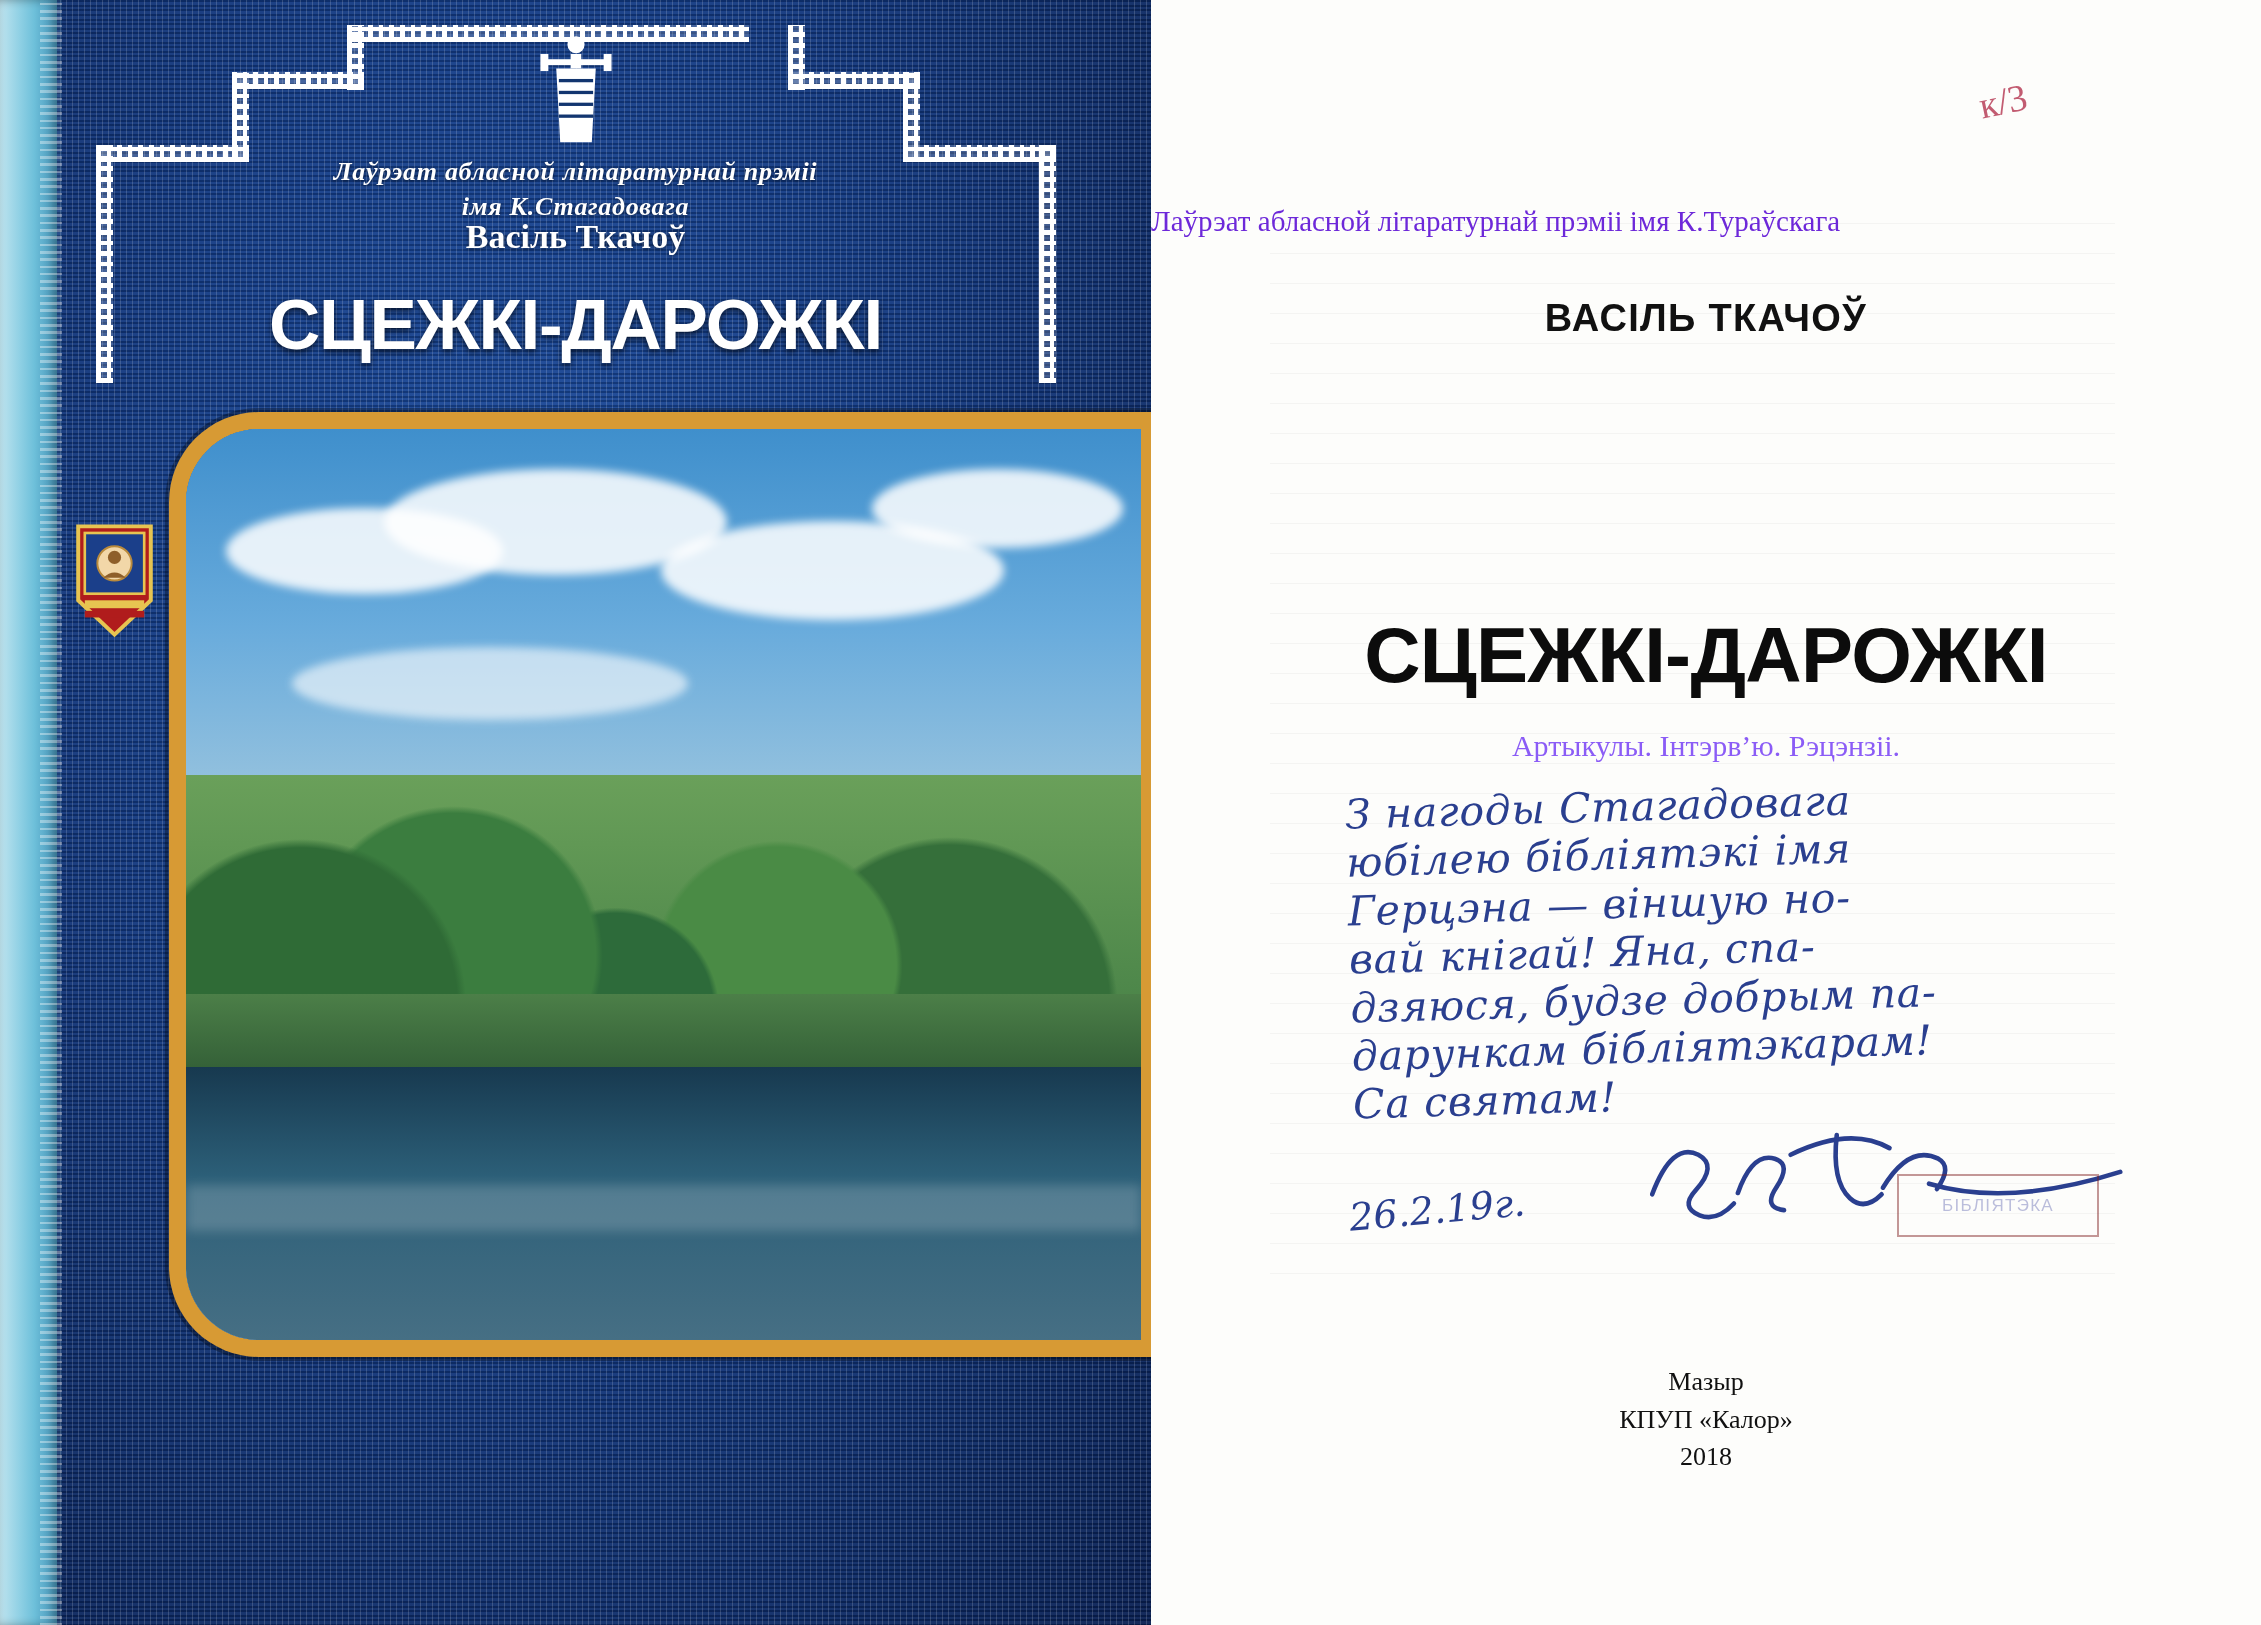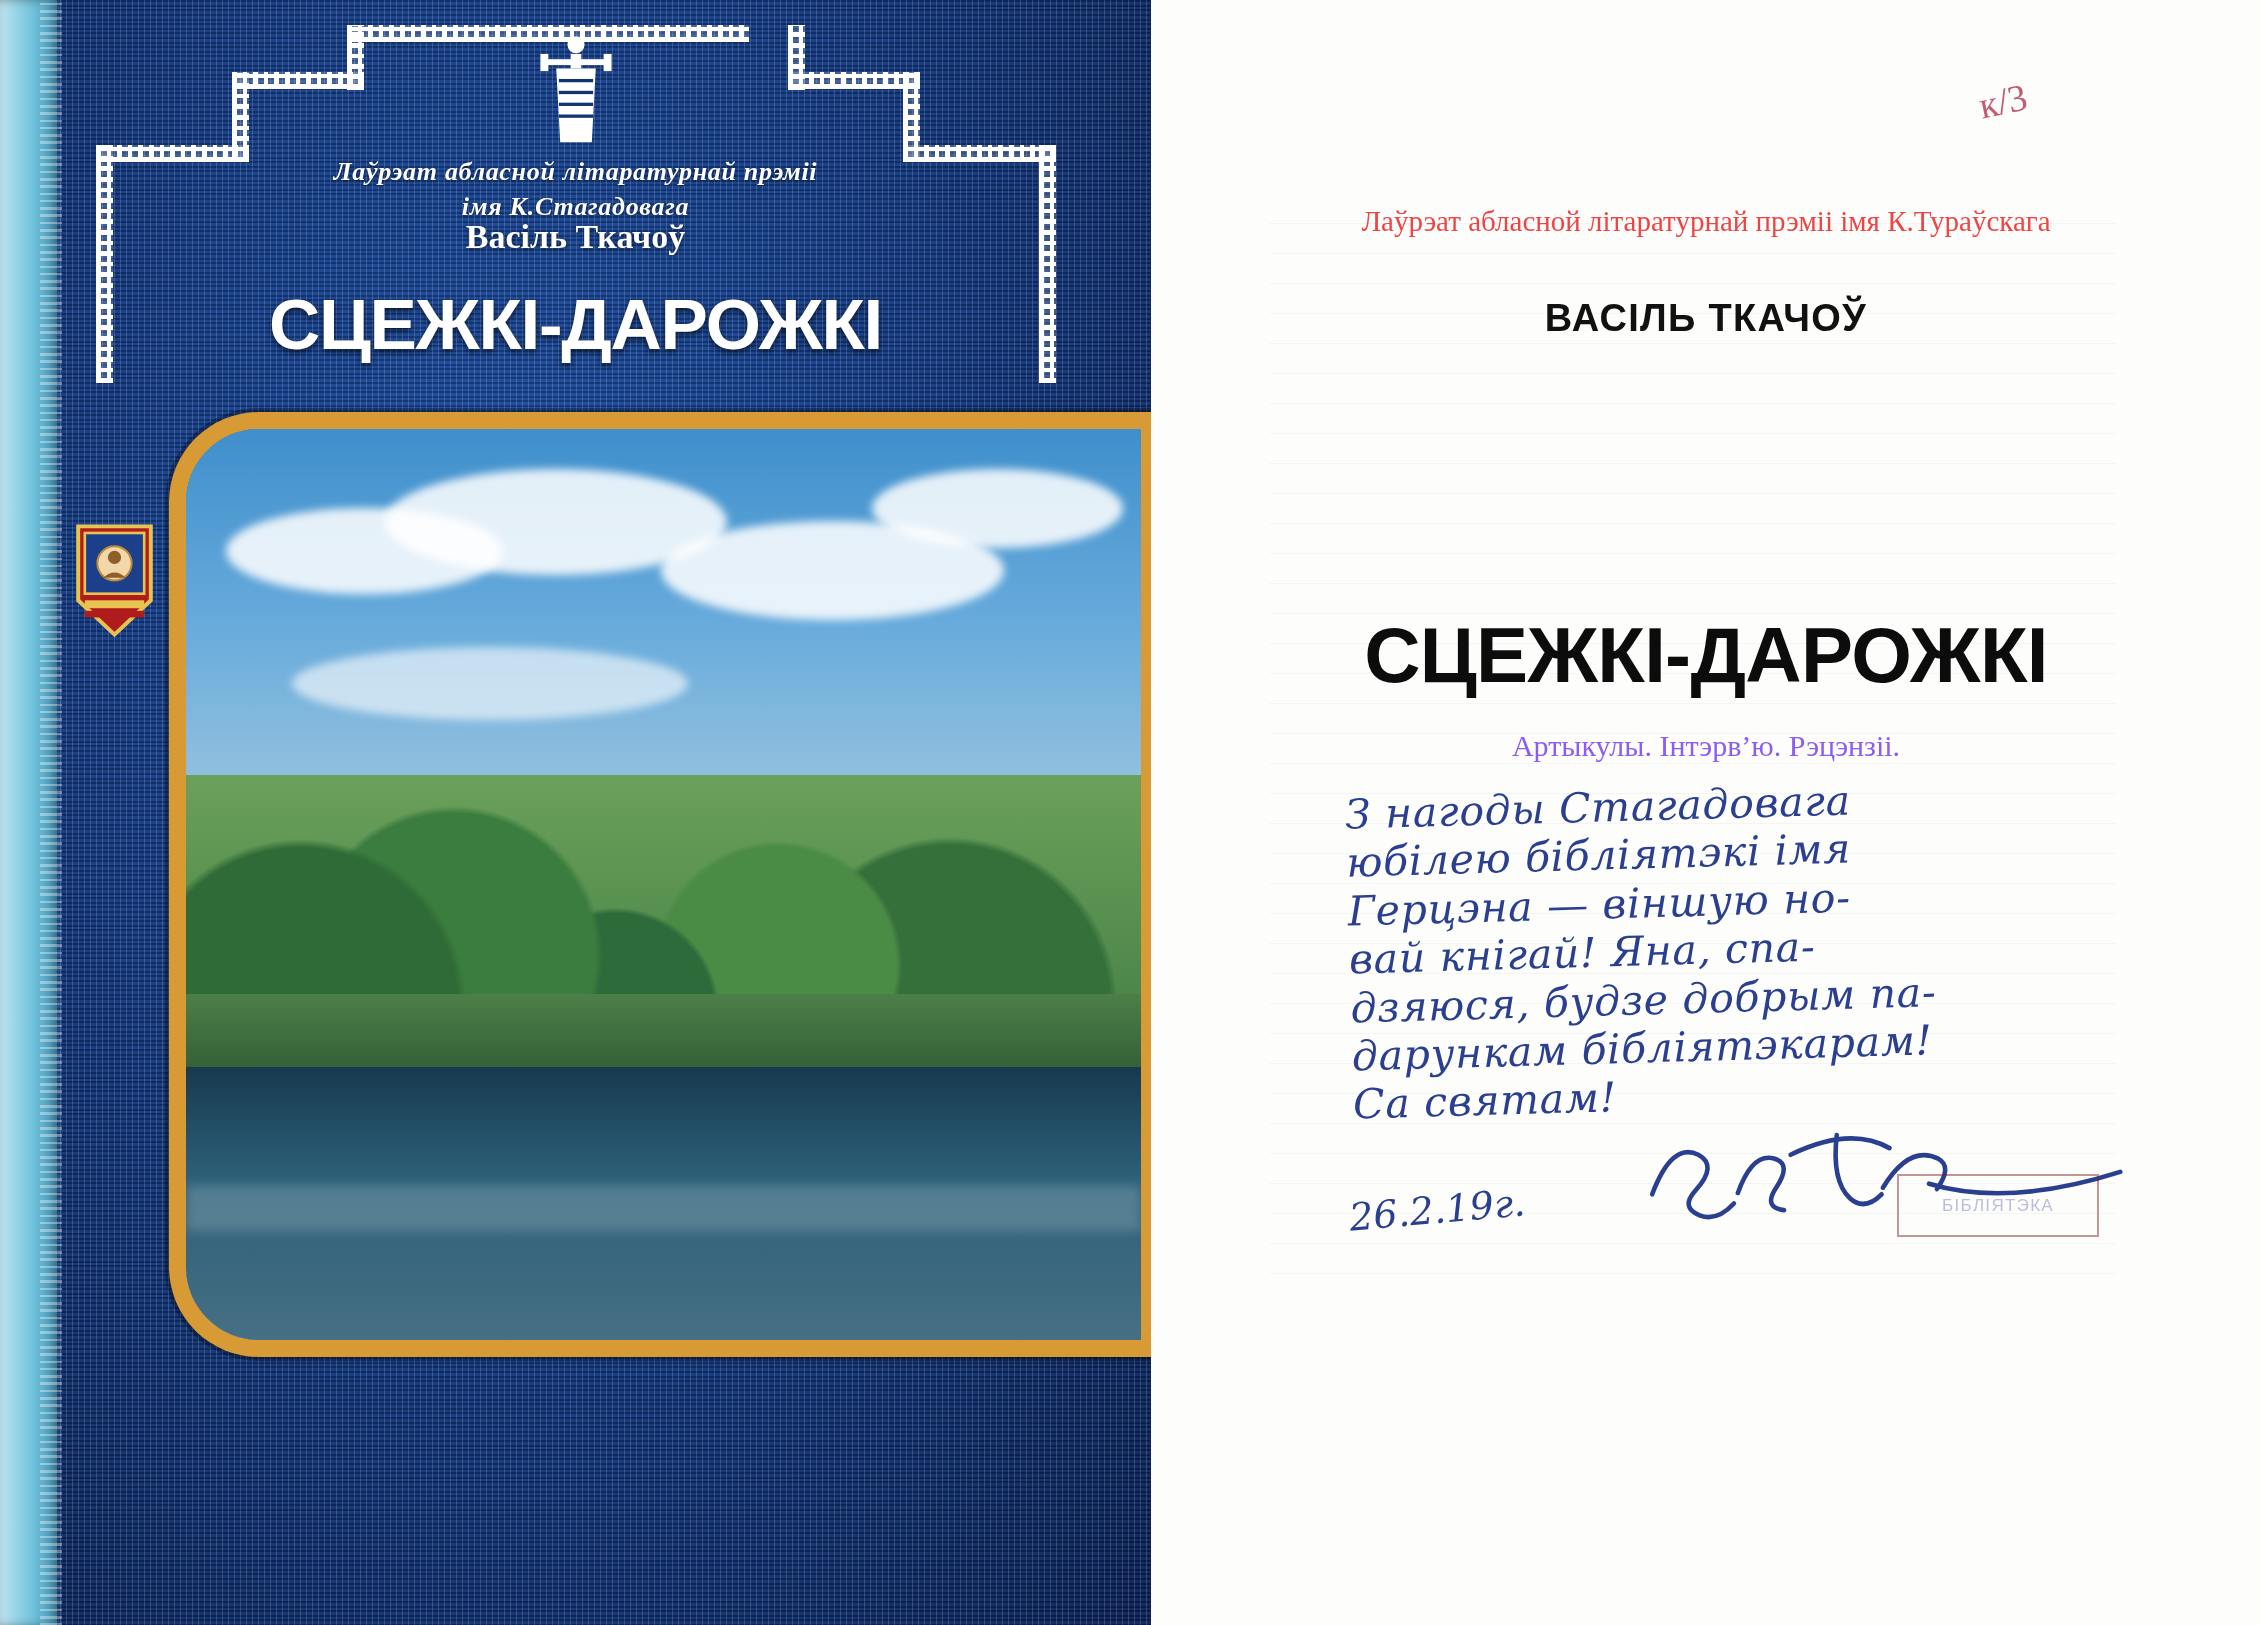--- a/index.html
+++ b/index.html
@@ -242,24 +242,24 @@
     font-family: "Liberation Serif", serif;
     font-size: 38px;
     color: #b8405a;
     transform: rotate(-12deg);
     opacity: .85;
   }
   .tp-award {
     position: absolute;
     left: 0; right: 0;
     top: 205px;
-    text-align: center;
+    text-align: left;
     font-family: "Liberation Serif", serif;
     font-size: 29px;
-    color: #ef4444;
+    color: #6d28d9;
   }
   .tp-author {
     position: absolute;
     left: 0; right: 0;
     top: 297px;
     text-align: center;
     font-family: "Liberation Sans", sans-serif;
     font-weight: bold;
     font-size: 38px;
     letter-spacing: 1.3px;
@@ -448,16 +448,21 @@
         <path d="M150 118 q22 -62 56 -52 q26 8 2 44 q-20 30 12 34"></path>
         <path d="M230 60 q90 -44 150 -10"></path>
         <path d="M300 30 q-8 70 20 96 q22 20 48 -6"></path>
         <path d="M370 110 q40 -66 84 -44 q22 12 -2 46"></path>
         <path d="M440 104 q120 36 290 -18"></path>
       </g>
     </svg>
 
     <div class="stamp">БІБЛІЯТЭКА</div>
 
+    <div class="imprint">
+      <div>Мазыр</div>
+      <div>КПУП «Калор»</div>
+      <div>2018</div>
+    </div>
   </div>
 
 </div>
 
 
 </body></html>

